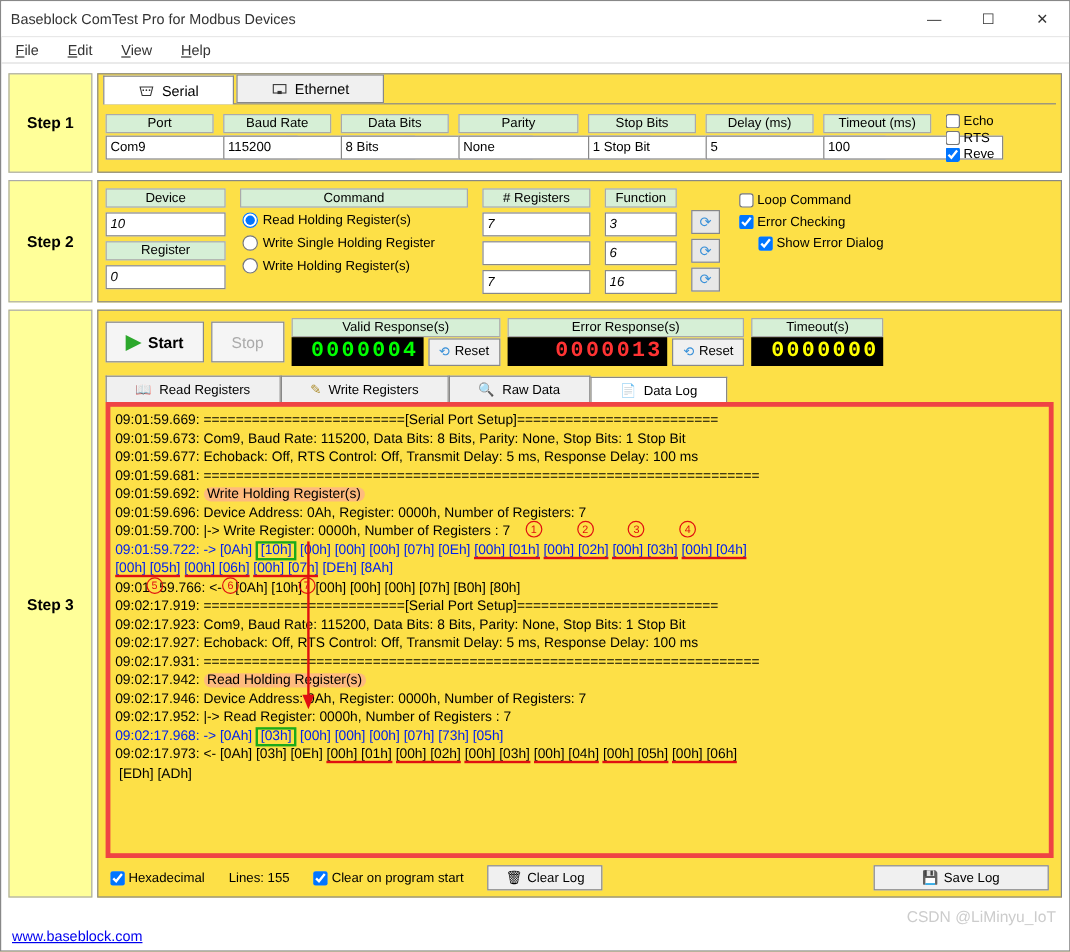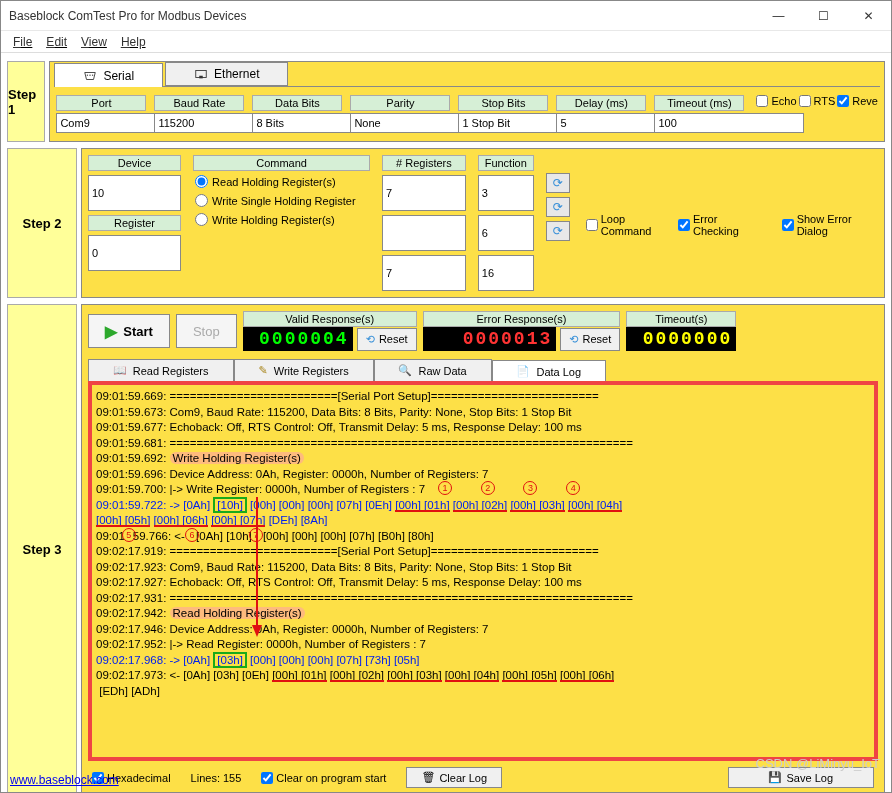--- a/index.html
+++ b/index.html
@@ -3,21 +3,21 @@
 <meta charset="utf-8">
 <style>
 * { box-sizing: border-box; margin: 0; padding: 0; font-family: 'Segoe UI', Tahoma, sans-serif; }
 body { background: #fff; width: 892px; height: 793px; overflow: hidden; border: 1px solid #888; }
 
 .titlebar { height: 30px; display: flex; align-items: center; padding-left: 8px; background: #fff; border-bottom: 1px solid #e8e8e8; }
 .titlebar .title { font-size: 12px; color: #333; flex: 1; }
 .win-controls { display: flex; }
 .win-btn { width: 45px; height: 30px; display: flex; align-items: center; justify-content: center; font-size: 12px; color: #333; }
 
-.menubar { height: 22px; display: flex; align-items: center; padding-left: 6px; gap: 2px; border-bottom: 1px solid #ddd; text-decoration: underline; }
+.menubar { height: 22px; display: flex; align-items: center; padding-left: 6px; gap: 12px; border-bottom: 1px solid #ddd; }
 .menu-item { font-size: 12px; padding: 2px 6px; color: #333; }
 .menu-item span.u { text-decoration: underline; }
 
 .content { padding: 8px 6px; }
 
 .step-row { display: flex; gap: 4px; margin-bottom: 6px; }
 .step-label { width: 70px; background: #ffff99; border: 1px solid #aaa; display: flex; align-items: center; justify-content: center; font-weight: bold; font-size: 13px; }
 
 .step-body { flex: 1; border: 1px solid #888; padding: 4px; background: #fde047; position: relative; }
 
@@ -26,30 +26,30 @@
 .tab { padding: 4px 28px; border: 1px solid #888; border-bottom: none; margin-right: 2px; background: #fff; font-size: 12px; display: flex; align-items: center; gap: 6px; position: relative; top: 1px; }
 .tab.inactive { background: #f0f0f0; border-bottom: 1px solid #888; top: 0; }
 
 .params { display: flex; gap: 8px; padding: 4px 2px; align-items: flex-start; }
 .param-col { display: flex; flex-direction: column; gap: 2px; }
 .param-head { background: #d6efd6; border: 1px solid #aaa; text-align: center; font-size: 11px; padding: 1px 4px; }
 .param-input { display: flex; }
 .param-input input, .param-input select { font-size: 11px; padding: 1px 3px; border: 1px solid #888; height: 20px; }
 .dd-btn { width: 16px; height: 20px; border: 1px solid #888; background: #e8e8e8; display: flex; align-items: center; justify-content: center; font-size: 8px; }
 
-.opts { font-size: 11px; display: flex; flex-direction: row; gap: 2px; margin-left: 4px; }
+.opts { font-size: 11px; display: flex; flex-direction: column; gap: 2px; margin-left: 4px; }
 .chk { display: flex; align-items: center; gap: 3px; }
 .chk input { width: 12px; height: 12px; }
 
 
 .step2-grid { display: flex; gap: 12px; padding: 2px; }
 .s2col { display: flex; flex-direction: column; gap: 2px; }
 .radio-group { display: flex; flex-direction: column; gap: 6px; padding: 2px; font-size: 11px; }
 .radio-row { display: flex; align-items: center; gap: 4px; }
-.num-in { width: 80px; height: 36px; border: 1px solid #888; font-size: 11px; padding: 1px 3px; }
+.num-in { width: 80px; height: 20px; border: 1px solid #888; font-size: 11px; padding: 1px 3px; font-style: italic; }
 .tiny-btn { width: 24px; height: 20px; border: 1px solid #888; background: #e8e8e8; display: flex; align-items: center; justify-content: center; }
 .refresh-icon { color: #3890d8; font-size: 12px; }
 
 
 .step3-body { border: 1px solid #888; padding: 6px; }
 .ctrl-row { display: flex; align-items: center; gap: 6px; margin-bottom: 8px; }
 .btn { border: 1px solid #888; background: #f5f5f5; padding: 4px 16px; font-size: 13px; display: flex; align-items: center; gap: 6px; height: 34px; }
 .btn.start { font-weight: bold; }
 .btn.stop { color: #aaa; }
 .play-icon { color: #2ca82c; font-size: 16px; }

